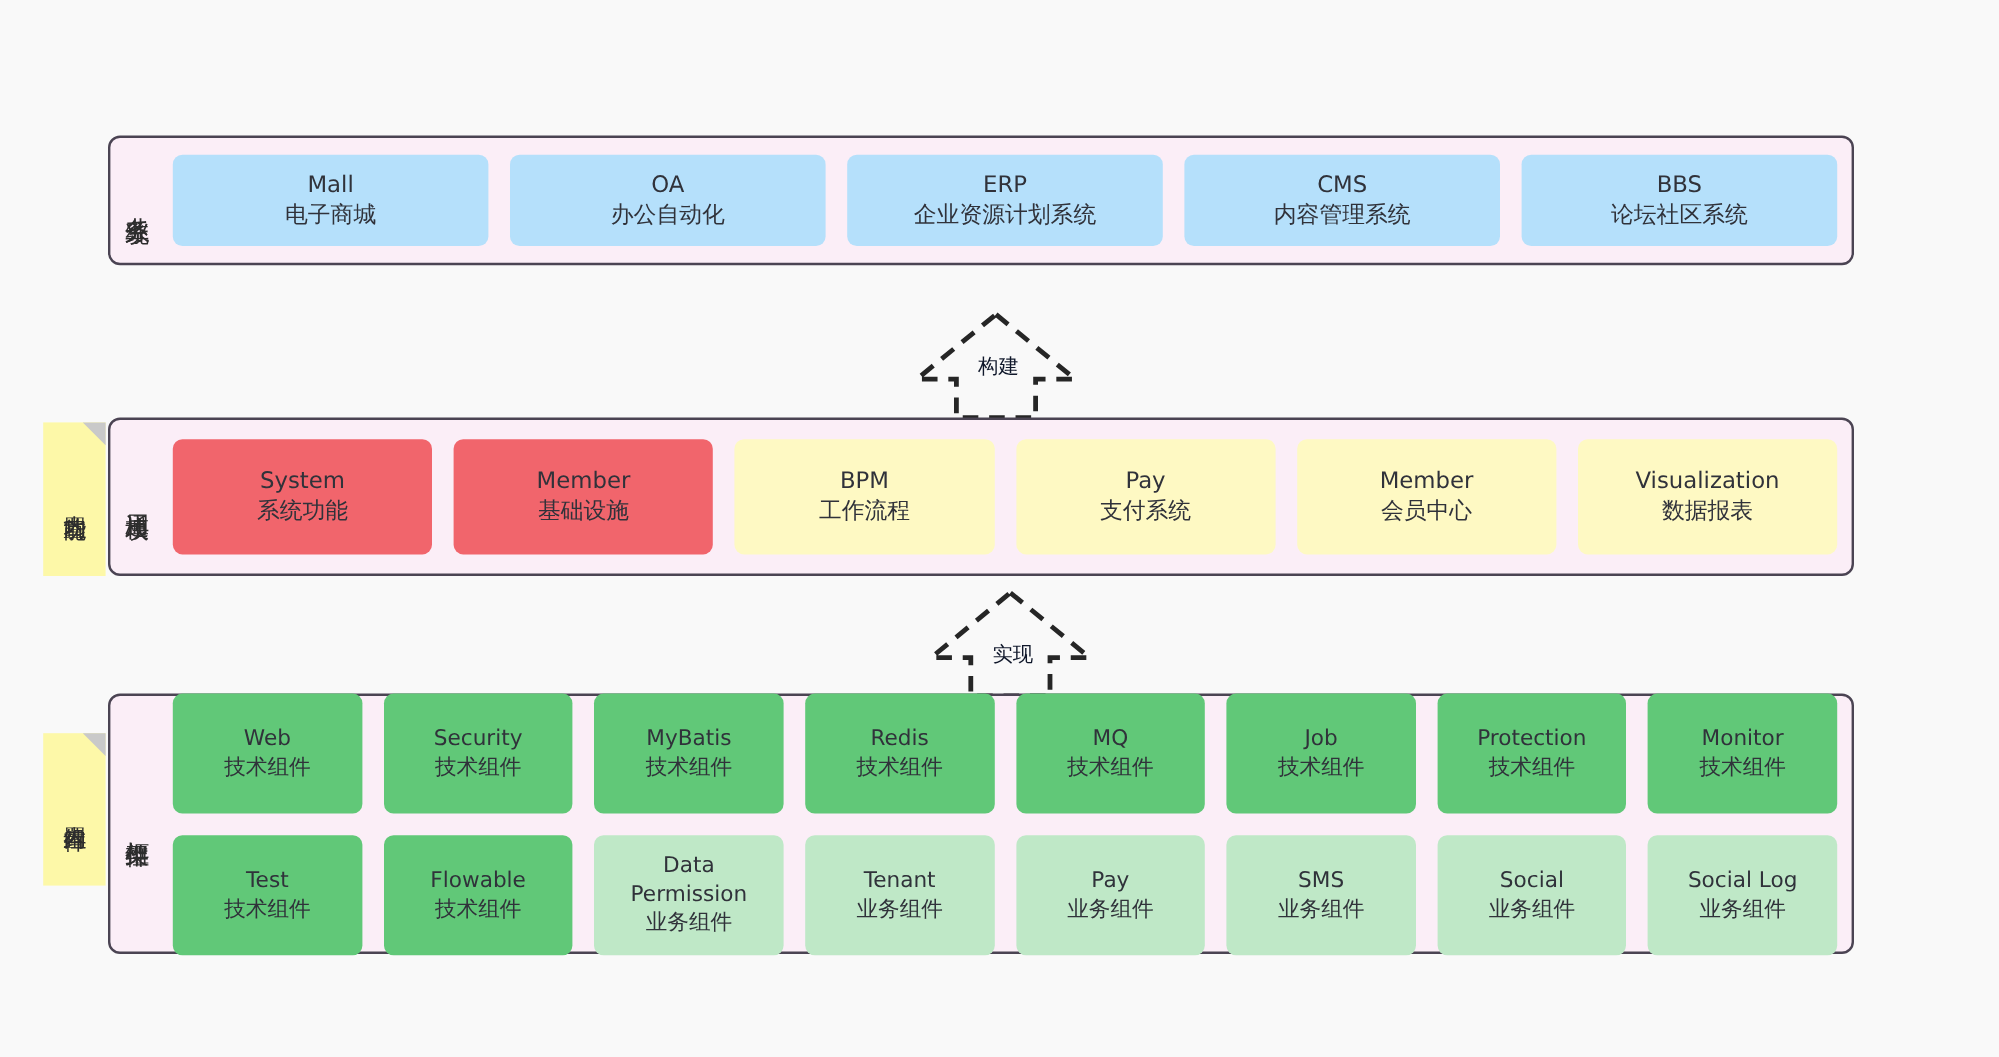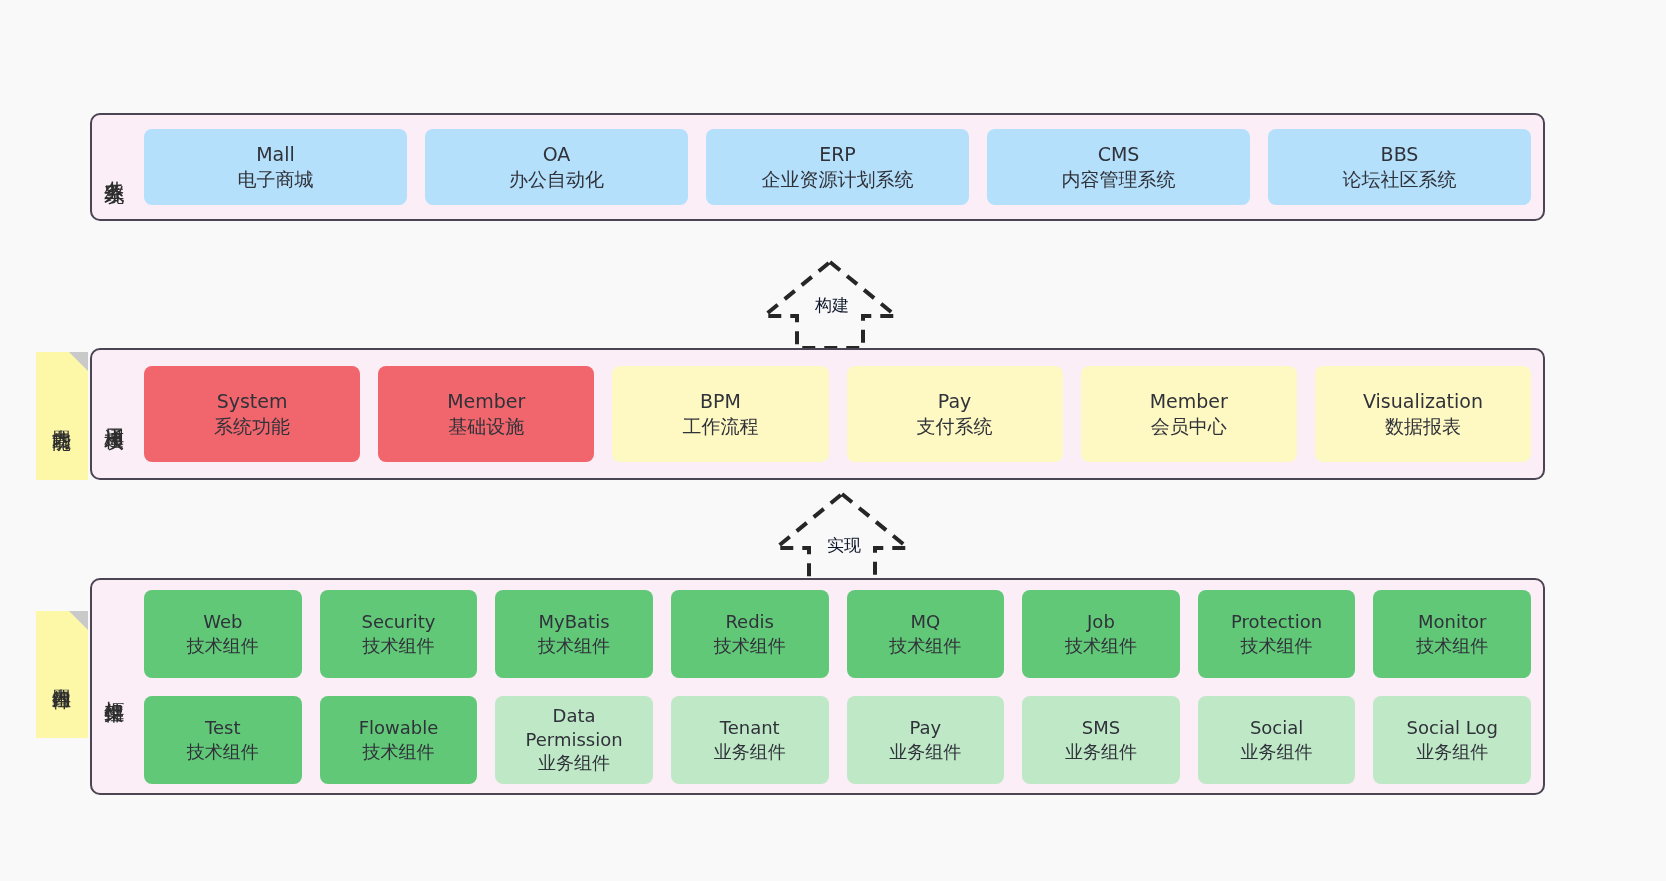--- a/index.html
+++ b/index.html
@@ -93,21 +93,21 @@
   #layer-business .card { height: 76px; }
 
   
   #layer-common { left: 90px; top: 348px; width: 1455px; height: 132px; }
   #layer-common .layer-body { padding-left: 8px; }
   #layer-common .card { height: 96px; }
 
   
   #layer-framework { left: 90px; top: 578px; width: 1455px; height: 217px; }
   #layer-framework .layer-body { padding-left: 8px; gap: 18px; }
-  #layer-framework .card { height: 88px; font-size: 18px; }
+  #layer-framework .card { height: 100px; font-size: 18px; }
 
   
   .note {
     position: absolute;
     background: #fdf8a8;
     width: 52px;
     box-sizing: border-box;
     display: flex;
     align-items: center;
     justify-content: center;

